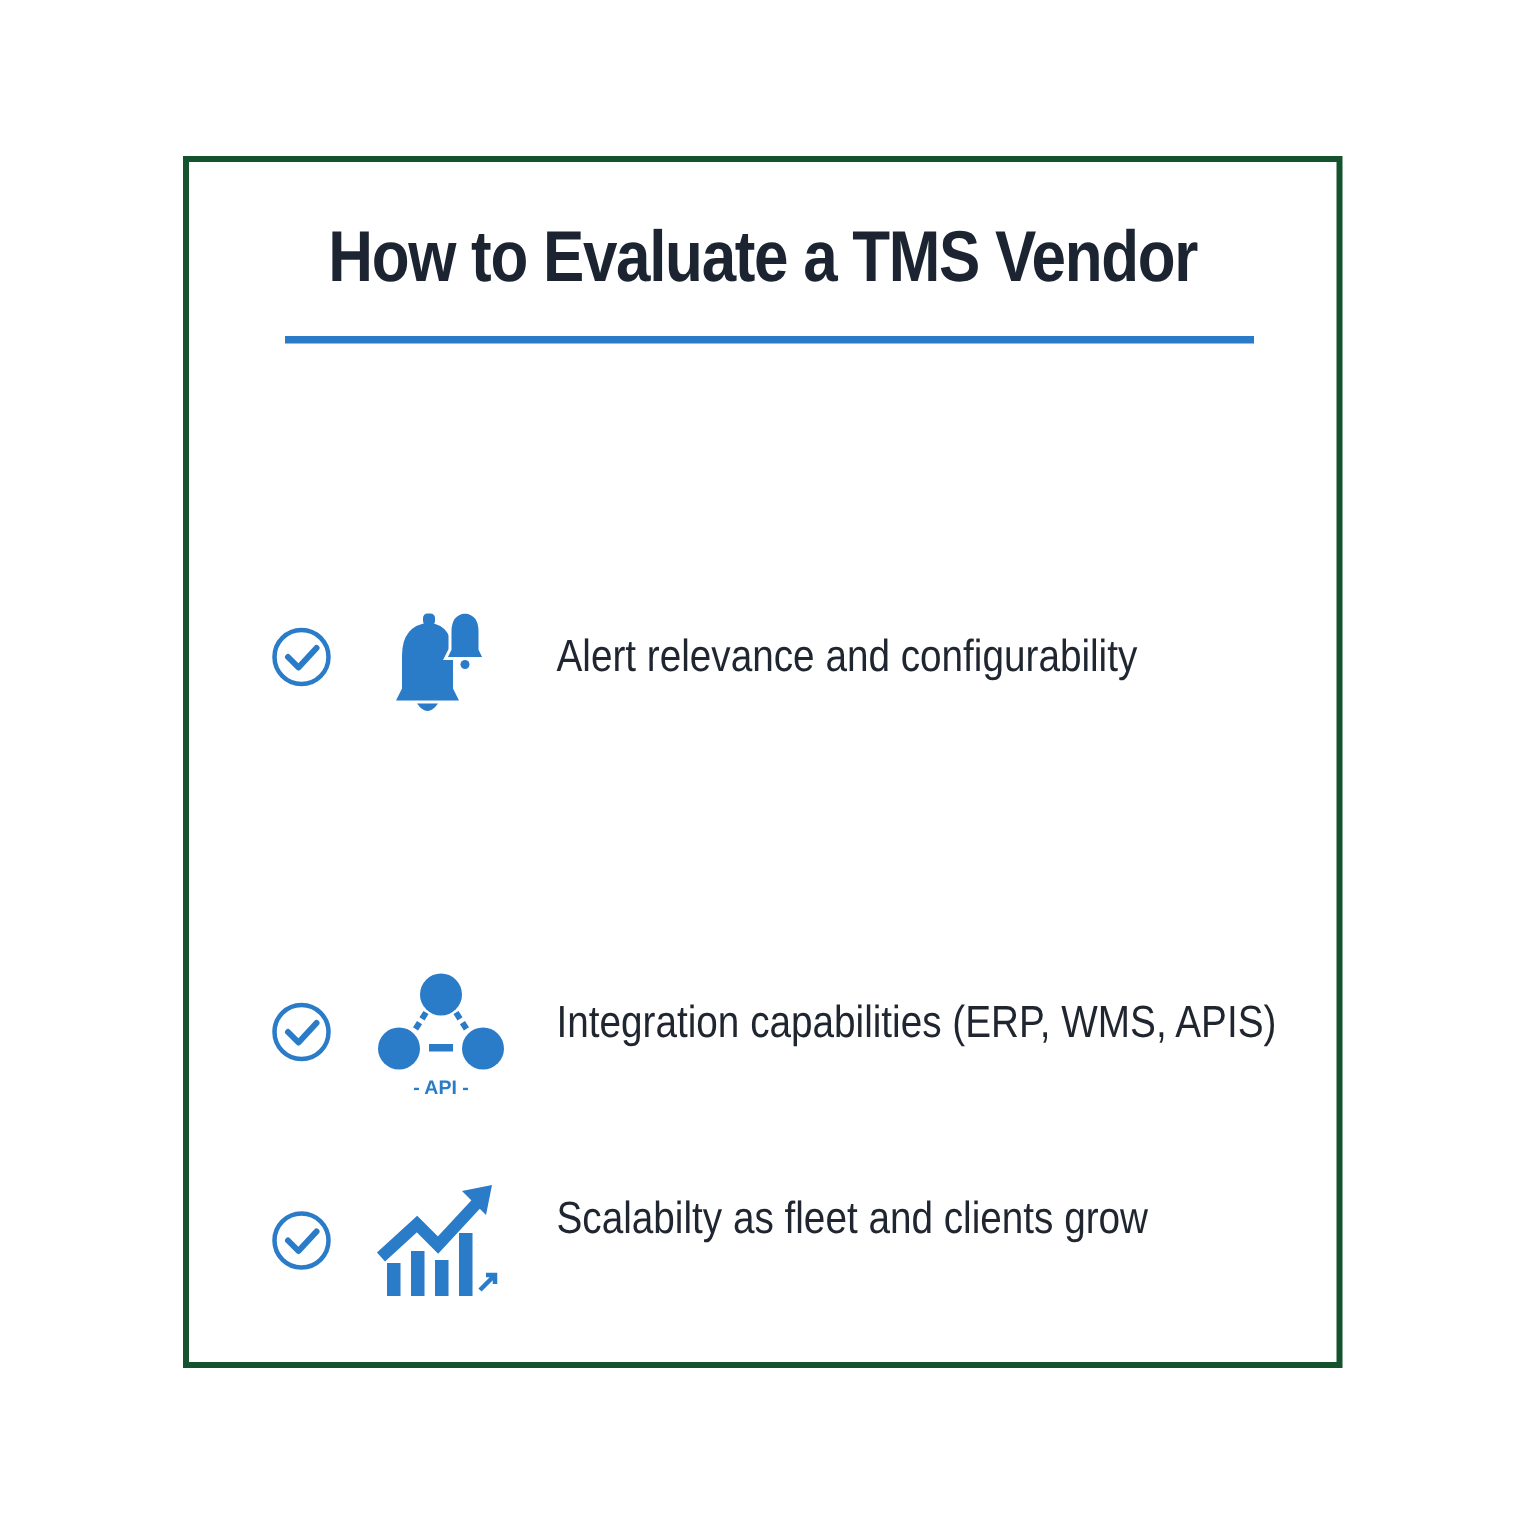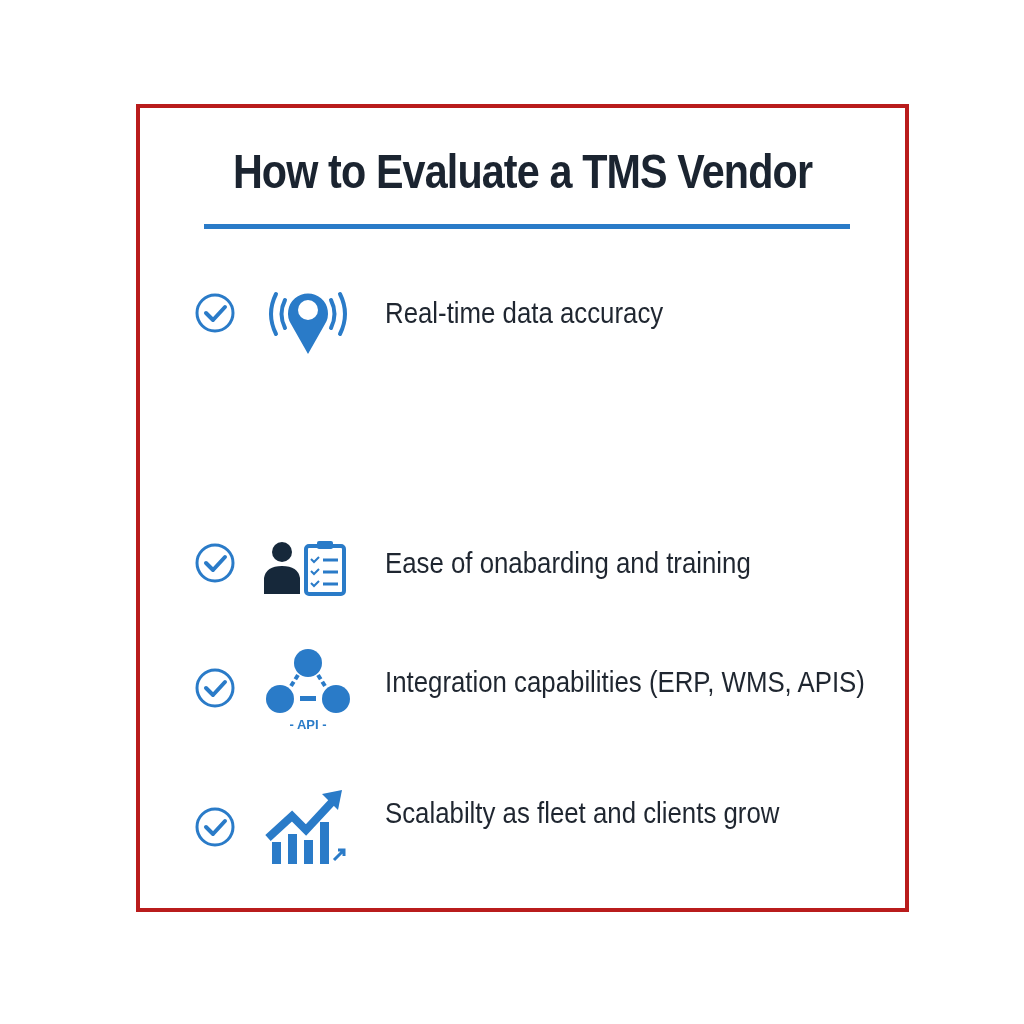--- a/index.html
+++ b/index.html
@@ -1,63 +1,47 @@
 <!DOCTYPE html>
 <html><head>
 <meta charset="utf-8">
 <style>
   html, body { margin:0; padding:0; background:#ffffff; }
   body { width:1024px; height:1024px; position:relative; overflow:hidden; font-family:"Liberation Sans", sans-serif; }
-  .frame { position:absolute; left:136px; top:104px; width:765px; height:800px; border:4px solid #b91c1c; box-sizing:content-box; background:#fff; }
+  .frame { position:absolute; left:122px; top:104px; width:765px; height:800px; border:4px solid #14532d; box-sizing:content-box; background:#fff; }
   .title { position:absolute; left:0; right:0; top:36px; text-align:center; font-family:"Liberation Sans", sans-serif; font-weight:bold; font-size:48px; color:#1b2430; letter-spacing:-1px; transform:scaleX(0.86); }
   .rule { position:absolute; left:64px; top:116px; width:646px; height:5px; background:#2a7bc8; }
   .item { position:absolute; left:0; height:90px; width:765px; }
   .check { position:absolute; left:54px; width:42px; height:42px; }
   .icon { position:absolute; left:118px; width:100px; height:90px; }
   .label { position:absolute; left:245px; font-size:30px; color:#1f2630; white-space:nowrap; transform-origin:left center; transform:scaleX(0.86); }
 </style>
 </head>
 <body>
 
 <div class="frame">
   <div class="title">How to Evaluate a TMS Vendor</div>
   <div class="rule"></div>
 
-  <div class="item" style="top:160px;">
+
+  <div class="item" style="top:285px;">
     <svg class="check" style="top:24px;" viewBox="0 0 42 42">
       <circle cx="21" cy="21" r="18" fill="none" stroke="#2a7bc8" stroke-width="3"></circle>
       <path d="M12 21 L19 28 L31 15" fill="none" stroke="#2a7bc8" stroke-width="4" stroke-linecap="round" stroke-linejoin="round"></path>
     </svg>
     <svg class="icon" style="top:4px;" viewBox="0 0 100 90">
-      <path d="M18 22 Q8 42 18 62" fill="none" stroke="#2a7bc8" stroke-width="4" stroke-linecap="round"></path>
-      <path d="M27 28 Q20 42 27 56" fill="none" stroke="#2a7bc8" stroke-width="4" stroke-linecap="round"></path>
-      <path d="M82 22 Q92 42 82 62" fill="none" stroke="#2a7bc8" stroke-width="4" stroke-linecap="round"></path>
-      <path d="M73 28 Q80 42 73 56" fill="none" stroke="#2a7bc8" stroke-width="4" stroke-linecap="round"></path>
-      <path d="M50 82 L33 52 A20 20 0 1 1 67 52 Z" fill="#2a7bc8"></path>
-      <circle cx="50" cy="38" r="10" fill="#fff"></circle>
+      <path d="M20 70 L24 62 L24 40 Q24 20 42 18 Q58 20 58 40 L58 62 L62 70 Z" fill="#2a7bc8"></path>
+      <rect x="38" y="12" width="8" height="8" rx="3" fill="#2a7bc8"></rect>
+      <path d="M34 72 Q41 82 48 72 Z" fill="#2a7bc8"></path>
+      <path d="M53 42 L56 36 L56 24 Q56 12 66 11 Q76 12 76 24 L76 36 L79 42 Z" fill="#2a7bc8" stroke="#fff" stroke-width="2"></path>
+      <circle cx="66" cy="46" r="3" fill="#2a7bc8"></circle>
     </svg>
-    <div class="label" style="top:28px;">Real-time data accuracy</div>
+    <div class="label" style="top:28px;">Alert relevance and configurability</div>
   </div>
 
-
-  <div class="item" style="top:410px;">
-    <svg class="check" style="top:24px;" viewBox="0 0 42 42">
-      <circle cx="21" cy="21" r="18" fill="none" stroke="#2a7bc8" stroke-width="3"></circle>
-      <path d="M12 21 L19 28 L31 15" fill="none" stroke="#2a7bc8" stroke-width="4" stroke-linecap="round" stroke-linejoin="round"></path>
-    </svg>
-    <svg class="icon" style="top:8px;" viewBox="0 0 100 90">
-      <circle cx="24" cy="26" r="10" fill="#16283a"></circle>
-      <path d="M6 68 L6 52 Q8 40 24 40 Q40 40 42 52 L42 68 Z" fill="#16283a"></path>
-      <rect x="48" y="20" width="38" height="48" rx="3" fill="none" stroke="#2a7bc8" stroke-width="4"></rect>
-      <rect x="59" y="15" width="16" height="8" rx="2" fill="#2a7bc8"></rect>
-      <path d="M53 33 l3 3 l5 -5 M53 45 l3 3 l5 -5 M53 57 l3 3 l5 -5" fill="none" stroke="#2a7bc8" stroke-width="2"></path>
-      <path d="M65 34 h15 M65 46 h15 M65 58 h15" stroke="#2a7bc8" stroke-width="3"></path>
-    </svg>
-    <div class="label" style="top:28px;">Ease of onabarding and training</div>
-  </div>
 
   <div class="item" style="top:535px;">
     <svg class="check" style="top:24px;" viewBox="0 0 42 42">
       <circle cx="21" cy="21" r="18" fill="none" stroke="#2a7bc8" stroke-width="3"></circle>
       <path d="M12 21 L19 28 L31 15" fill="none" stroke="#2a7bc8" stroke-width="4" stroke-linecap="round" stroke-linejoin="round"></path>
     </svg>
     <svg class="icon" style="top:0px;" viewBox="0 0 100 90">
       <circle cx="50" cy="20" r="14" fill="#2a7bc8"></circle>
       <circle cx="22" cy="56" r="14" fill="#2a7bc8"></circle>
       <circle cx="78" cy="56" r="14" fill="#2a7bc8"></circle>

